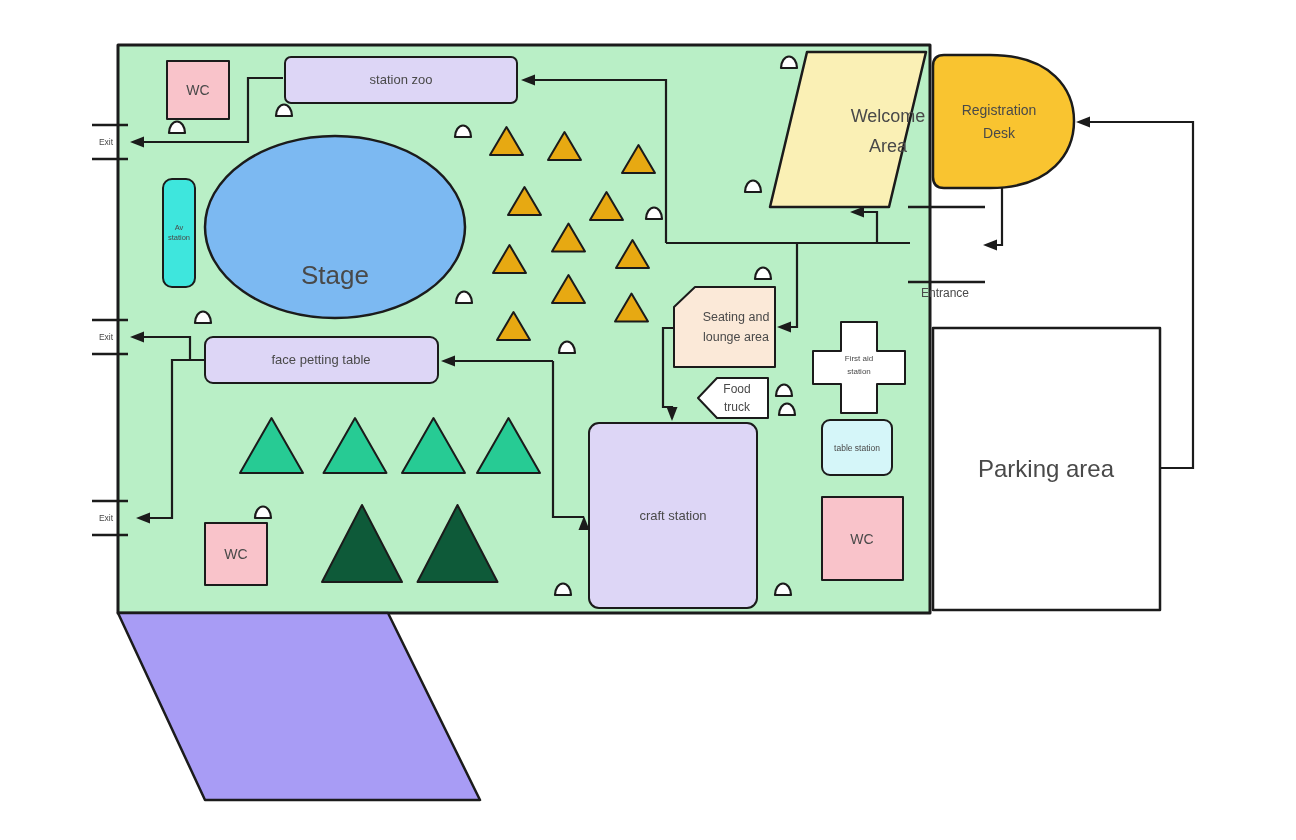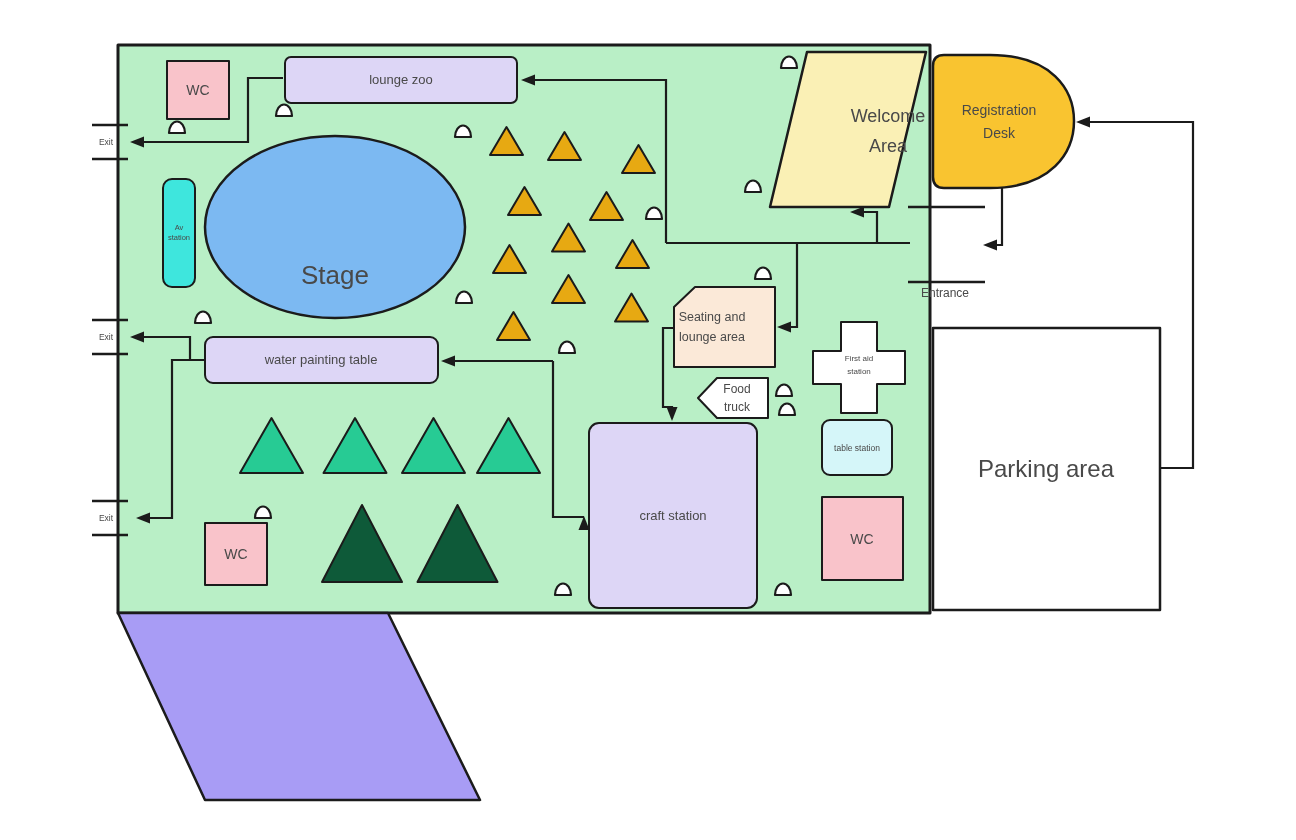--- a/index.html
+++ b/index.html
@@ -145,28 +145,28 @@
     <use href="#triT" x="508.5" y="445.5"></use>
   </g>
 
   <g class="f-darktri s-out sw2">
     <use href="#triD" x="362" y="543.5"></use>
     <use href="#triD" x="457.5" y="543.5"></use>
   </g>
 </svg>
 
 <div class="lbl" style="left:335px;top:227px;font-size:26px;margin-top:48px;">Stage</div>
-<div class="lbl" style="left:401px;top:80px;font-size:13px;">lounge zoo</div>
+<div class="lbl" style="left:401px;top:80px;font-size:13px;">station zoo</div>
 <div class="lbl" style="left:198px;top:90px;font-size:14px;">WC</div>
 <div class="lbl" style="left:179px;top:233px;font-size:7.5px;line-height:1.35;">Av
 station</div>
-<div class="lbl" style="left:321px;top:360px;font-size:13px;">water painting table</div>
+<div class="lbl" style="left:321px;top:360px;font-size:13px;">face petting table</div>
 <div class="lbl" style="left:236px;top:554px;font-size:14px;">WC</div>
 <div class="lbl" style="left:673px;top:516px;font-size:13px;">craft station</div>
-<div class="lbl" style="left:712px;top:327px;font-size:12.5px;line-height:1.6;">Seating and
+<div class="lbl" style="left:736px;top:327px;font-size:12.5px;line-height:1.6;">Seating and
 lounge area</div>
 <div class="lbl" style="left:737px;top:398px;font-size:12px;line-height:1.5;">Food
 truck</div>
 <div class="lbl" style="left:859px;top:366px;font-size:8px;line-height:1.6;">First aid
 station</div>
 <div class="lbl" style="left:857px;top:448px;font-size:8.5px;">table station</div>
 <div class="lbl" style="left:862px;top:539px;font-size:14px;">WC</div>
 <div class="lbl" style="left:849px;top:132px;font-size:18px;line-height:1.65;margin-left:39px;">Welcome
 Area</div>
 <div class="lbl" style="left:999px;top:122px;font-size:14px;line-height:1.65;">Registration

